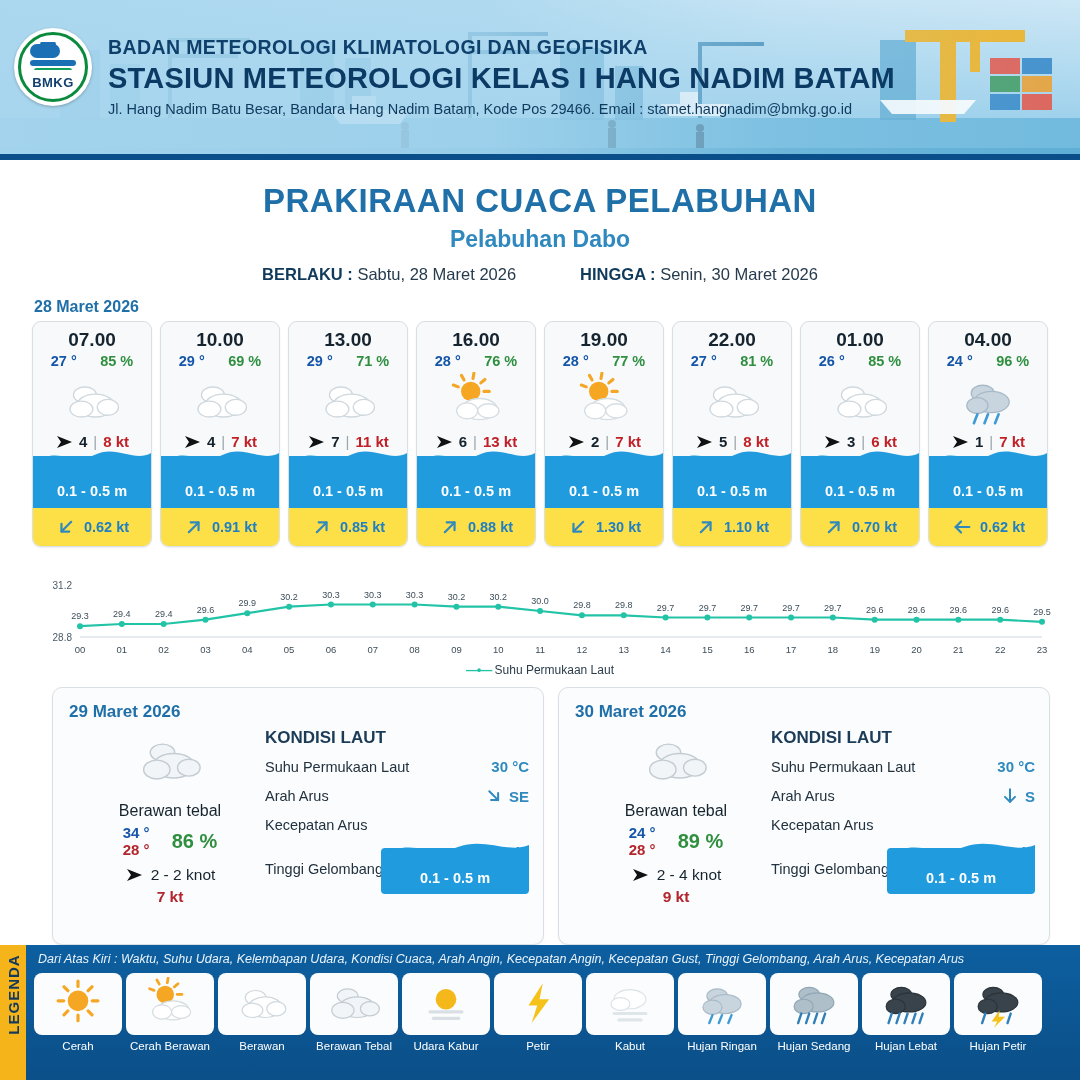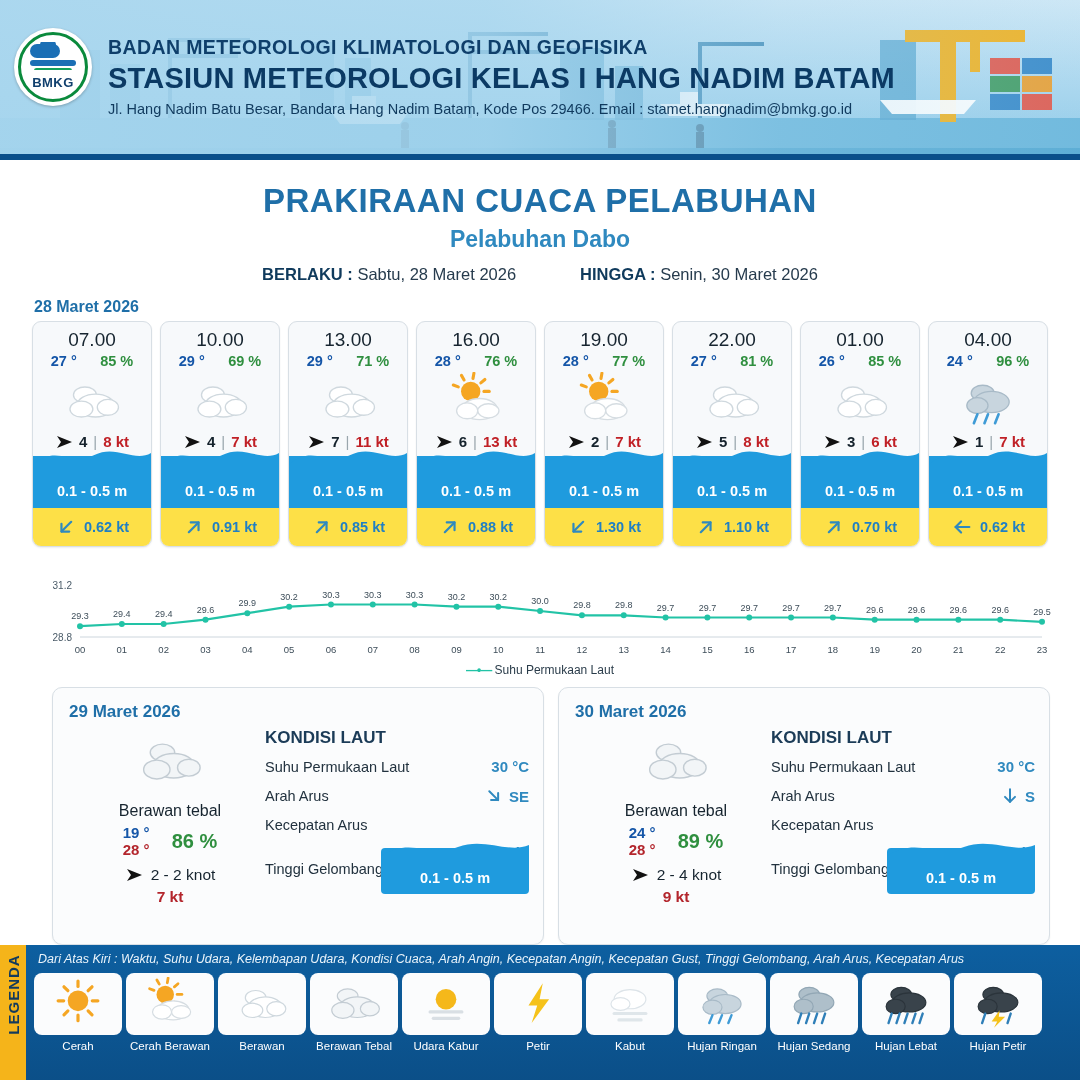--- a/index.html
+++ b/index.html
@@ -77,21 +77,21 @@
   
   .cards {
     display:flex; gap:8px; padding:0 32px;
   }
   .card {
     width:120px; background:#f7f9fb; border:1px solid #d8dfe5; border-radius:9px;
     overflow:hidden; position:relative;
     box-shadow:0 1px 2px rgba(0,0,0,.07);
   }
   .card .hour {
-    text-align:center; font-size:19px; font-weight:normal; color:#16242f;
+    text-align:center; font-size:19px; font-weight:bold; color:#16242f;
     padding:7px 0 2px;
   }
   .card .th {
     display:flex; justify-content:space-around; align-items:baseline;
     font-size:14.5px; padding:0 6px 2px;
   }
   .card .temp { color:#1556a8; font-weight:bold; }
   .card .hum  { color:#2f8f3f; font-weight:bold; }
   .card .icon-wrap { height:62px; display:flex; align-items:center; justify-content:center; }
   .card .wind {
@@ -716,21 +716,21 @@
             <g fill="#f2f5f7" stroke="#c3ccd3" stroke-width="1.5">
               <ellipse cx="24" cy="24" rx="13" ry="9"></ellipse>
               <ellipse cx="36" cy="38" rx="22" ry="13"></ellipse>
               <ellipse cx="18" cy="42" rx="14" ry="10"></ellipse>
               <ellipse cx="52" cy="40" rx="12" ry="9"></ellipse>
             </g>
           </svg></div>
       <div class="cond">Berawan tebal</div>
       <div class="temps">
         <div class="tcol">
-          <div class="tmin">19 °</div>
+          <div class="tmin">34 °</div>
           <div class="tmax">28 °</div>
         </div>
         <div class="hum">86 %</div>
       </div>
       <div class="windrow">
         <svg width="18" height="16" viewBox="0 0 18 16">
             <polygon points="2,2 17,8 2,14 6,8" fill="#111"></polygon>
           </svg>
           <span>2 - 2 knot</span>
       </div>

